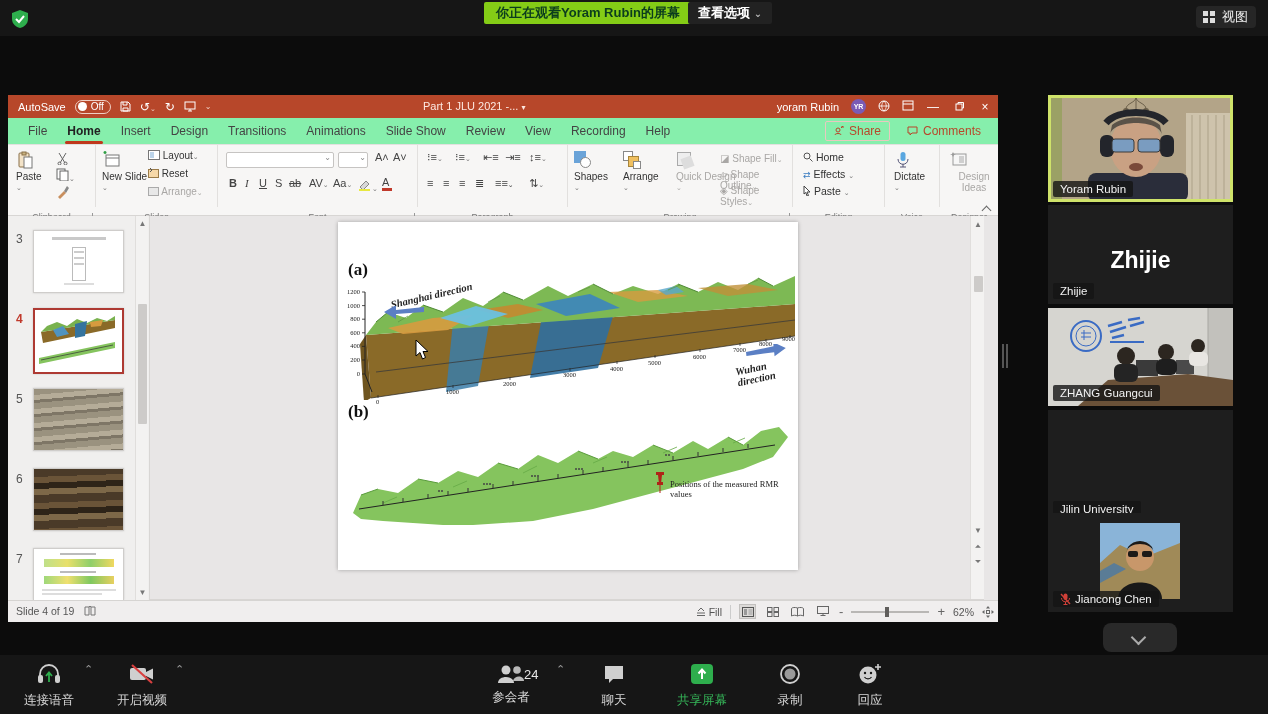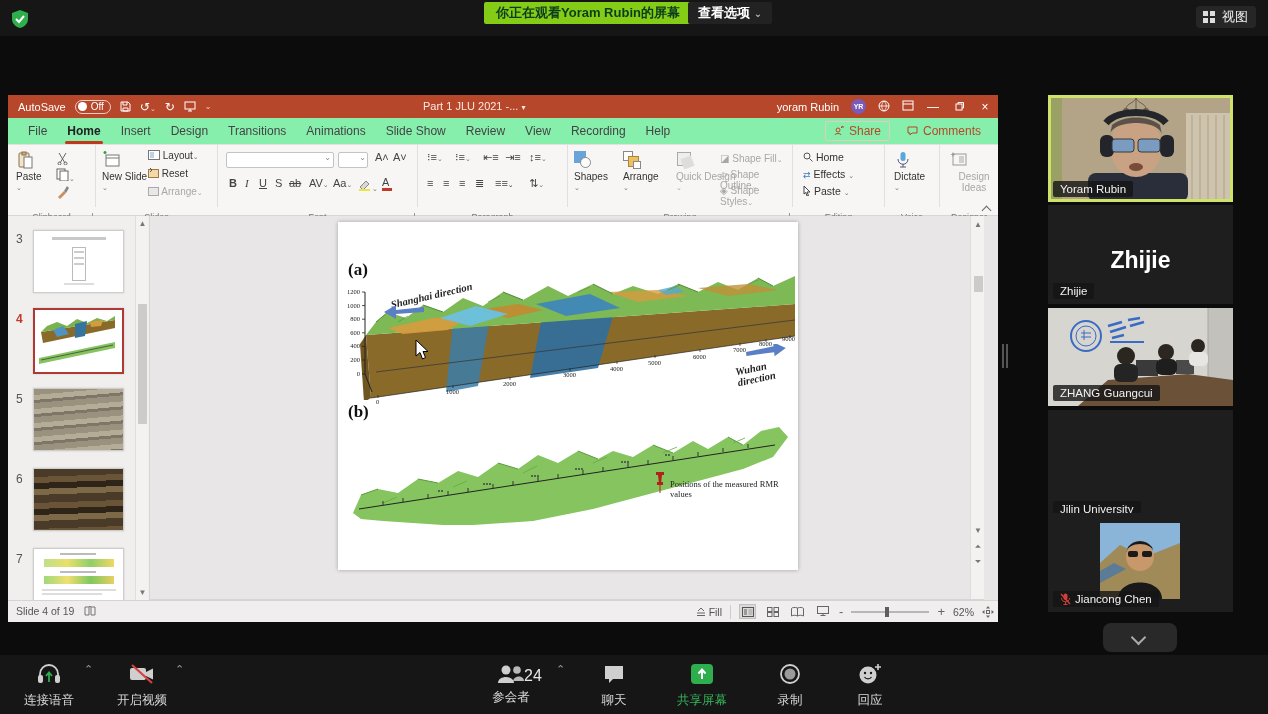--- a/index.html
+++ b/index.html
@@ -668,21 +668,21 @@
   </div>
   <span class="carup" style="left:175px">⌃</span>
 
   <div class="tool" style="left:482px;width:58px">
     <svg width="30" height="22" viewBox="0 0 30 22" style="vertical-align:top">
       <circle cx="10" cy="7" r="4.5" fill="#cfcfcf"></circle>
       <path d="M2 20 c0 -8 16 -8 16 0 Z" fill="#cfcfcf"></path>
       <circle cx="21" cy="7" r="3.8" fill="#b8b8b8"></circle>
       <path d="M17 18 c1 -6 11 -6 11 0 Z" fill="#b8b8b8"></path>
     </svg>
-    <span style="position:absolute;left:42px;top:4px;font-size:16px;color:#e6e6e6">24</span>
+    <span style="position:absolute;left:42px;top:4px;font-size:13px;color:#e6e6e6">24</span>
     <div class="lab">参会者</div>
   </div>
   <span class="carup" style="left:556px">⌃</span>
 
   <div class="tool" style="left:590px;width:48px">
     <svg width="22" height="22" viewBox="0 0 22 22">
       <path d="M2 3 h18 v13 h-10 l-4 4 v-4 h-4 z" fill="#cfcfcf"></path>
     </svg>
     <div class="lab">聊天</div>
   </div>

